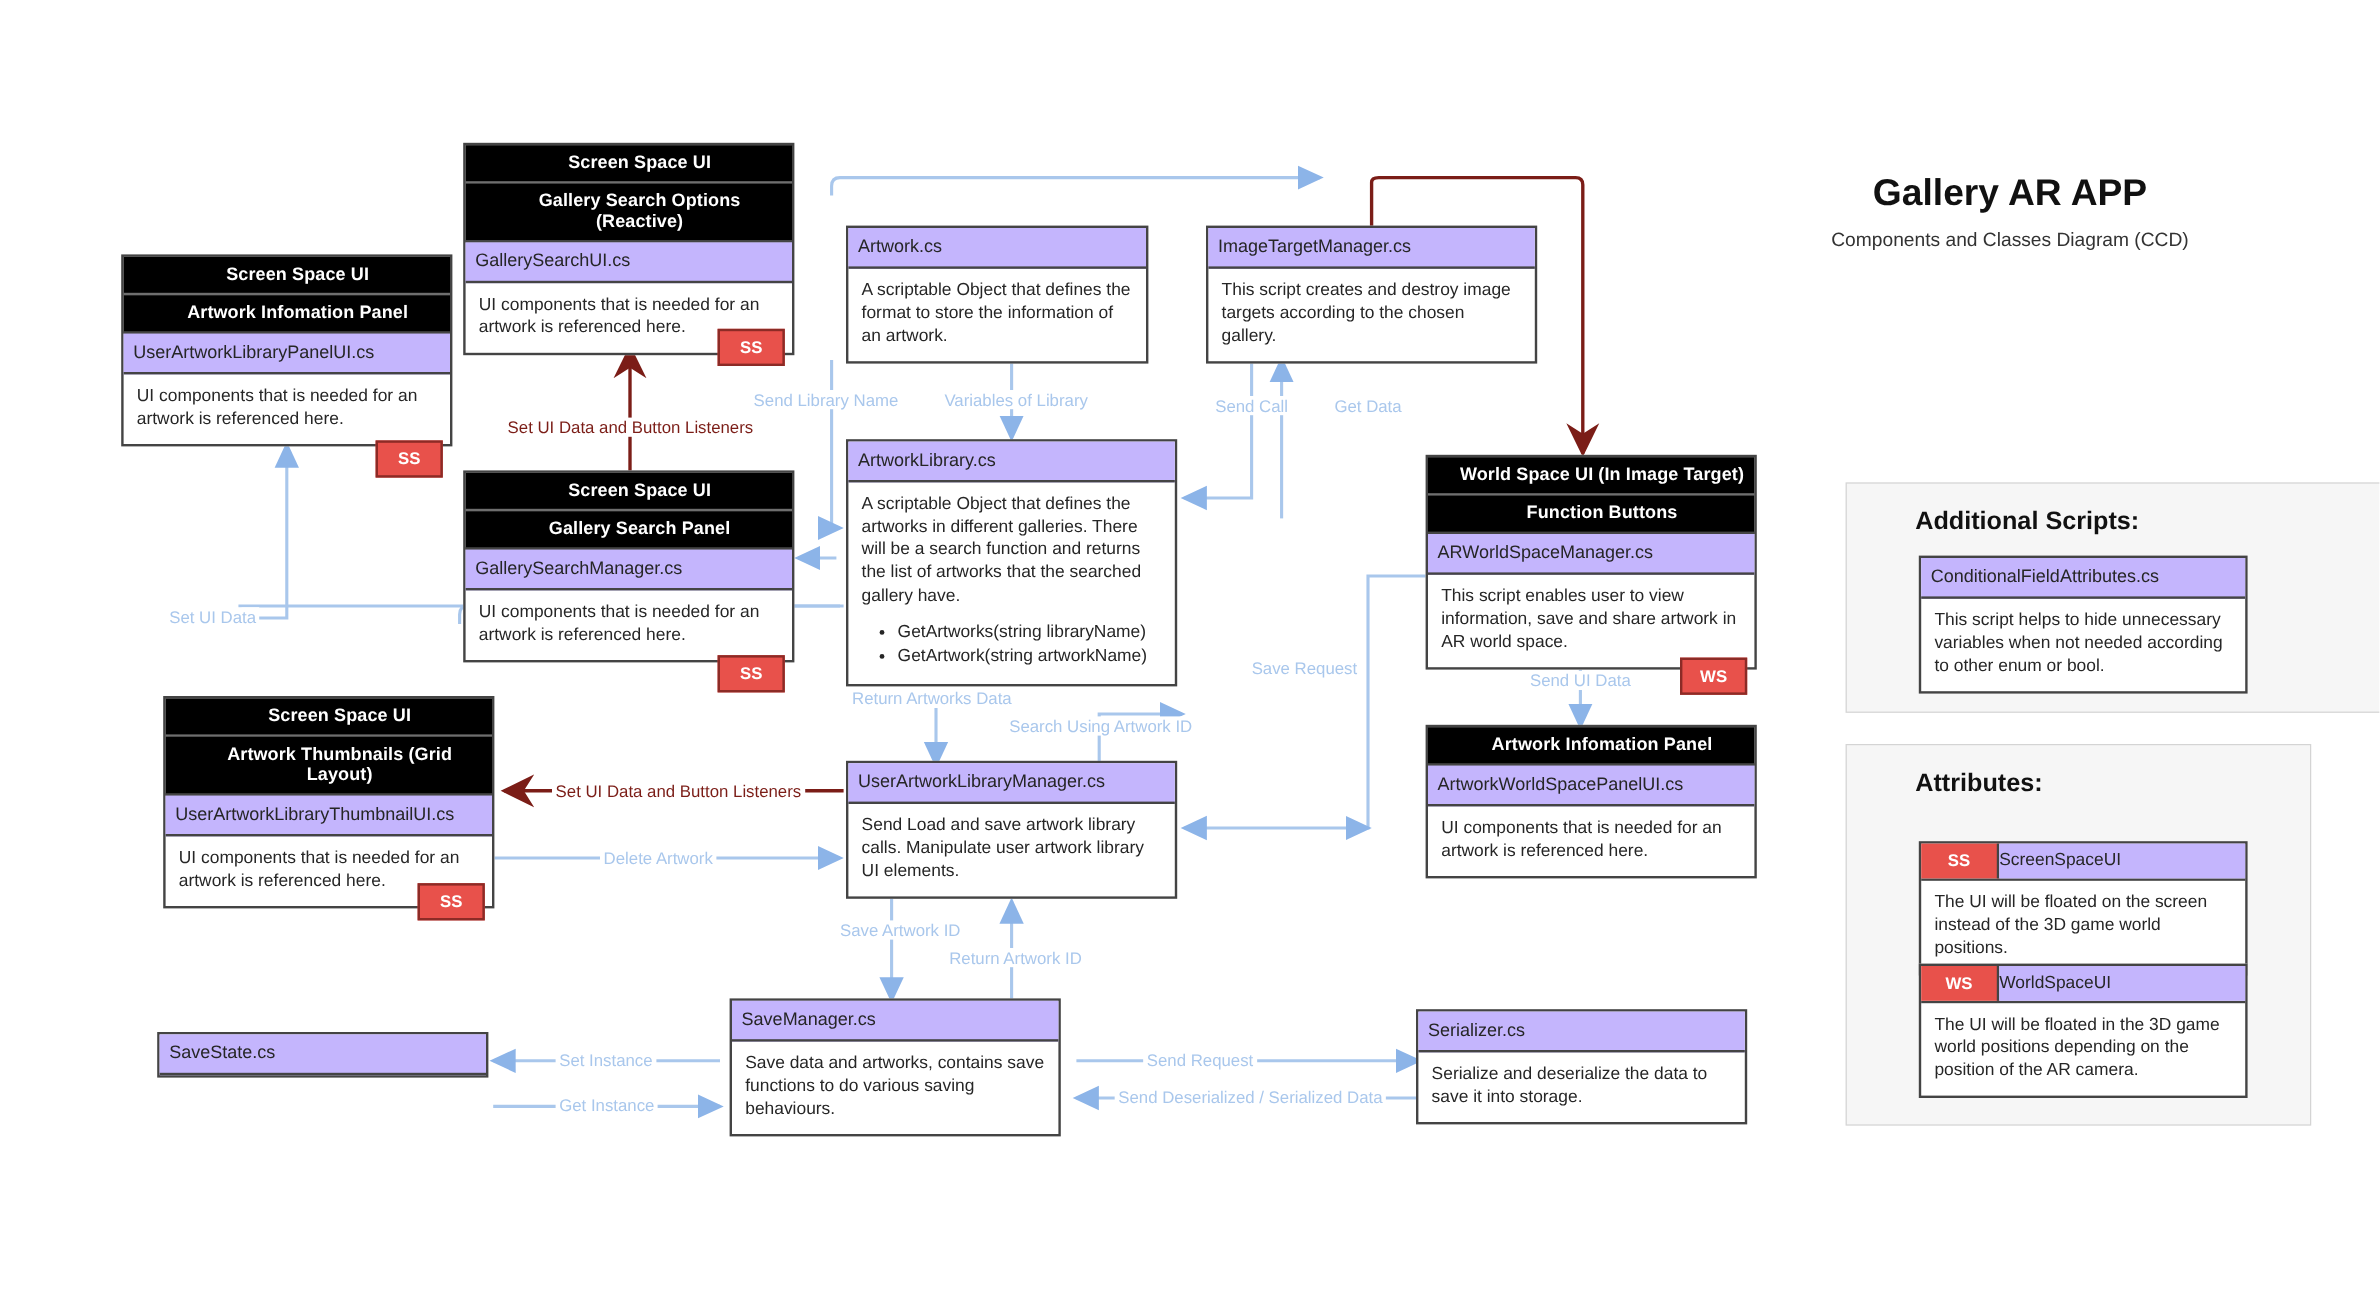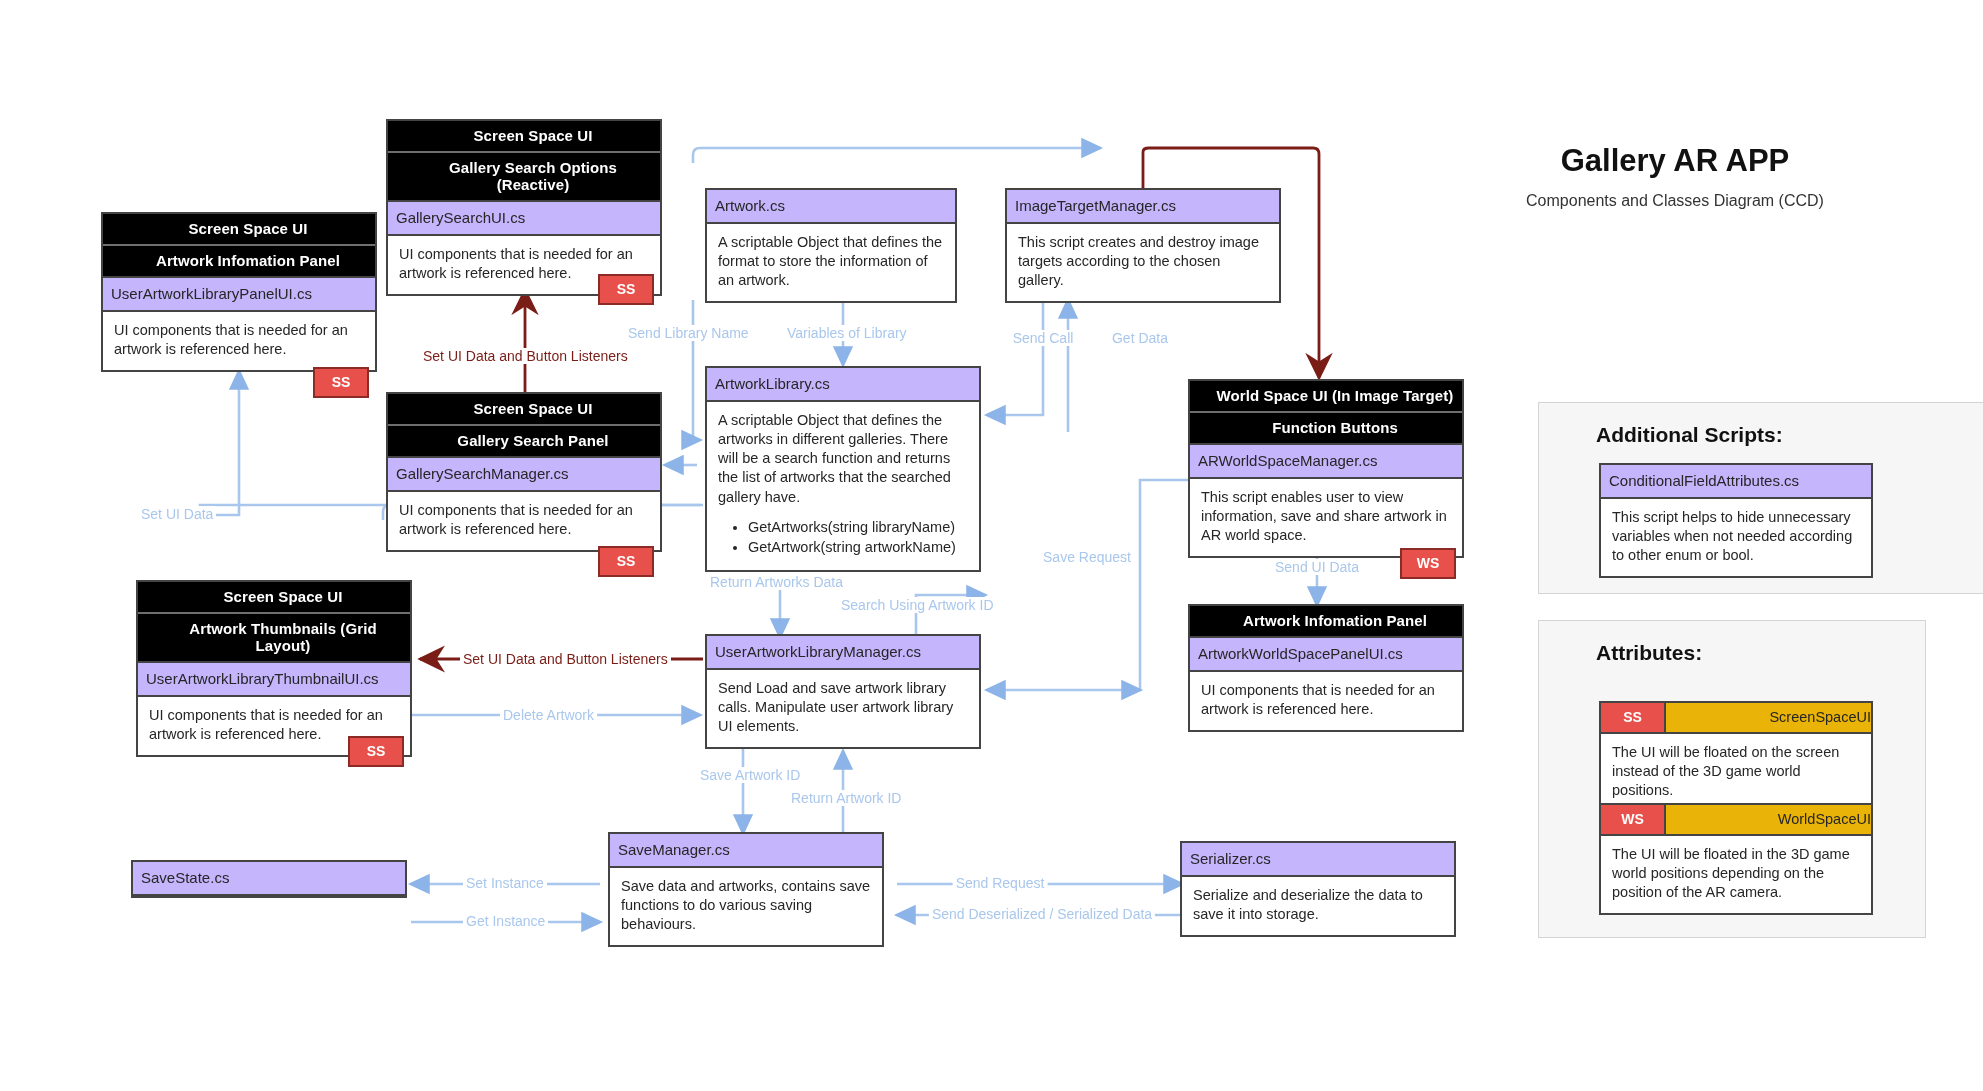--- a/index.html
+++ b/index.html
@@ -156,24 +156,24 @@
     background: #e8514b;
     color: #fff;
     font-size: 14px;
     font-weight: 600;
     text-align: center;
     padding: 6px 0 7px 0;
     border-right: 2px solid #444444;
   }
   .attr-name {
     flex: 1;
-    background: #eab308;
+    background: #c4b5fd;
     color: #262626;
     font-size: 14.5px;
-    text-align: right;
+    text-align: left;
     padding: 6px 0 7px 0;
   }
 </style>
 </head>
 <body>
 
 <div id="canvas">
 
   <svg id="wires" viewBox="0 0 1983 1091">
     <defs>

